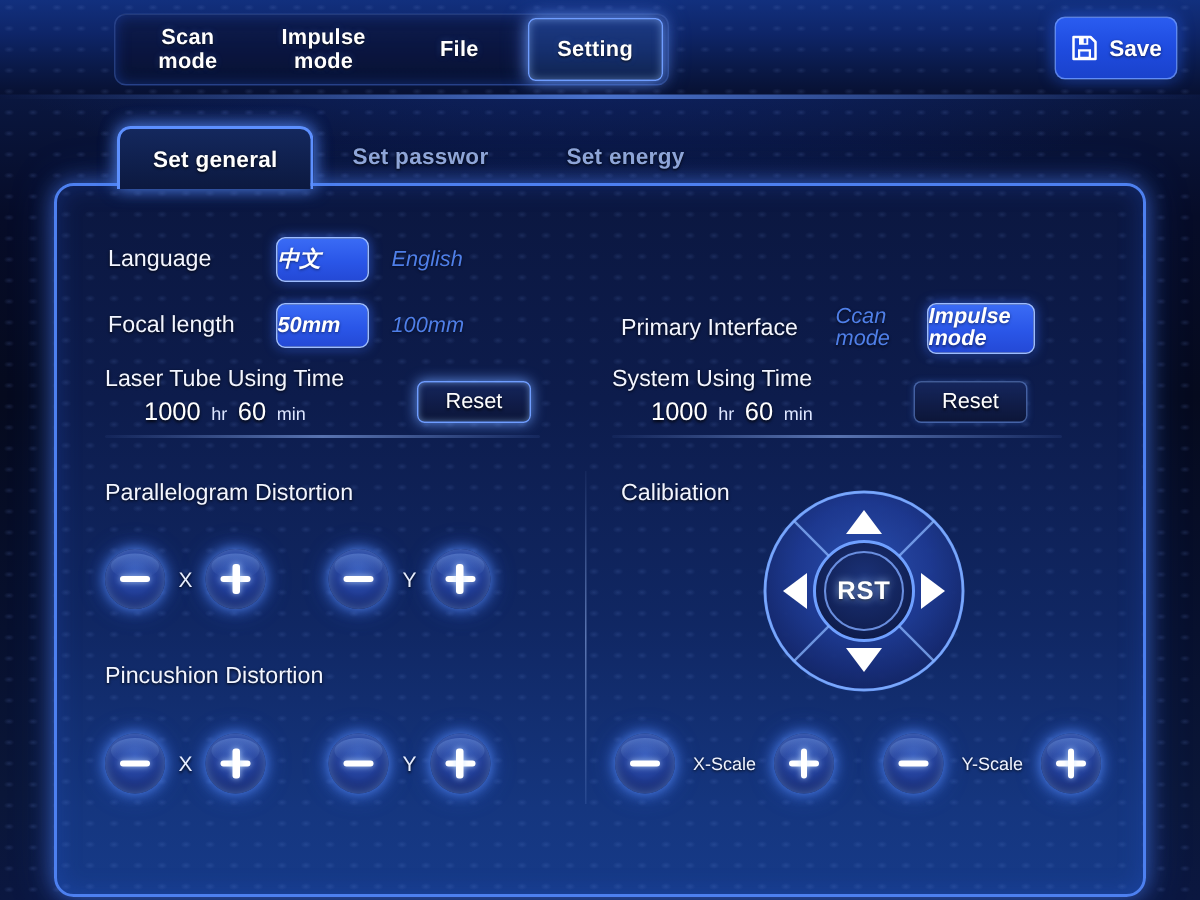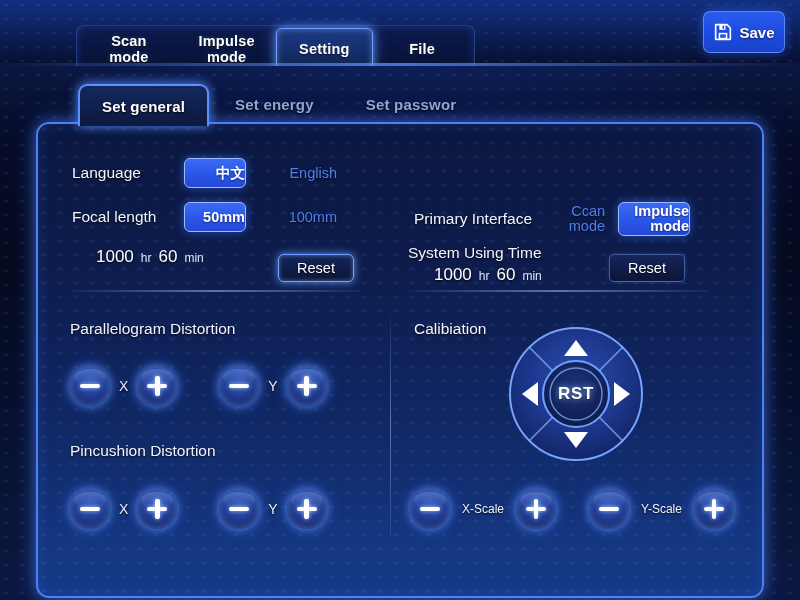--- a/index.html
+++ b/index.html
@@ -48,29 +48,28 @@
   }
   .header-dots {
     position: absolute; inset: 0;
     background-image: radial-gradient(ellipse 5px 3px at 6px 5px, rgba(150,180,255,0.12) 0%, rgba(150,180,255,0) 70%);
     background-size: 16px 14px;
   }
 
   .navbar {
     position: absolute;
     left: 76px; top: 9px;
-    width: 399px; height: 48px;
+    width: 370px; height: 48px;
     border-radius: 8px;
     background: linear-gradient(180deg, #0d1c4e 0%, #0a1540 50%, #081232 100%);
     border: 1px solid rgba(70,110,210,0.45);
     display: flex;
     align-items: center;
     padding: 3px;
     box-shadow: 0 0 9px rgba(30,70,180,0.5) inset;
-    margin-top: 16px;
   }
   .nav-btn {
     flex: 1;
     height: 42px;
     display: flex;
     flex-direction: column;
     align-items: center;
     justify-content: center;
     border-radius: 5px;
     color: #ffffff;
@@ -172,28 +171,29 @@
   .row { display: flex; align-items: center; }
   .lbl {
     color: #f2f5ff;
     font-size: 15.5px;
     text-shadow: 0 1px 2px rgba(0,0,0,0.85);
     white-space: nowrap;
   }
 
   .pill {
     display: inline-flex;
-    align-items: flex-end;
+    align-items: flex-start;
     justify-content: center;
     flex-direction: column;
     border-radius: 6px;
     font-size: 14.5px;
     cursor: pointer;
     line-height: 15px;
     white-space: nowrap;
+    font-style: italic;
   }
   .pill.on {
     background: linear-gradient(180deg, #3a6bf5 0%, #2a56e8 55%, #2449d6 100%);
     border: 1px solid #9dbcff;
     color: #ffffff;
     font-weight: bold;
     box-shadow: 0 0 8px rgba(60,110,250,0.7), 0 1px 2px rgba(0,0,0,0.45);
     text-shadow: 0 1px 2px rgba(0,0,0,0.5);
   }
   .pill.off {
@@ -322,25 +322,25 @@
 
     <div class="navbar">
       <div class="nav-btn">
         <span>Scan</span>
         <span>mode</span>
       </div>
       <div class="nav-btn">
         <span>Impulse</span>
         <span>mode</span>
       </div>
+      <div class="nav-btn">
+        <span>File</span>
+      </div>
       <div class="nav-btn active">
         <span>Setting</span>
-      </div>
-      <div class="nav-btn">
-        <span>File</span>
       </div>
     </div>
 
     <div class="save-btn">
       <span>
         <svg class="floppy" viewBox="0 0 24 24" fill="none">
           <path d="M3.2 3.2h13.6L20.8 7.2v13.6H3.2V3.2z" stroke="#fff" stroke-width="2" fill="none" stroke-linejoin="round"></path>
           <rect x="7.6" y="3.2" width="7.4" height="6.2" fill="#fff"></rect>
           <rect x="11.4" y="4.4" width="2.1" height="3.8" fill="#2a56e8"></rect>
           <rect x="6.8" y="13" width="10.4" height="7.8" fill="#fff"></rect>
@@ -349,24 +349,24 @@
       </span>
       <span class="label">Save</span>
     </div>
   </div>
 
   <div class="tabstrip">
     <div class="tab active">
       <span>Set general</span>
     </div>
     <div class="tab">
-      <span>Set energy</span>
+      <span>Set passwor</span>
     </div>
     <div class="tab">
-      <span>Set passwor</span>
+      <span>Set energy</span>
     </div>
   </div>
 
   <div class="panel">
     <div class="panel-dots"></div>
     <div class="panel-inner">
 
       <div class="row" style="position:absolute; left:34px; top:34px;">
         <span class="lbl" style="width:120px;">Language</span>
         <span class="pill on" style="width:62px; height:30px; margin-left:-8px;">
@@ -393,20 +393,21 @@
           <span>Ccan</span>
           <span>mode</span>
         </span>
         <span class="pill on" style="width:72px; height:34px; margin-left:12px;">
           <span>Impulse</span>
           <span>mode</span>
         </span>
       </div>
 
       <div style="position:absolute; left:32px; top:120px; width:290px;">
+        <div class="lbl">Laser Tube Using Time</div>
         <div style="display:flex; align-items:baseline; gap:7px; margin-top:3px; padding-left:26px;">
           <span style="color:#fff;font-size:17px;text-shadow:0 1px 2px rgba(0,0,0,0.85);">1000</span>
           <span style="color:#dce5ff;font-size:12px;">hr</span>
           <span style="color:#fff;font-size:17px;text-shadow:0 1px 2px rgba(0,0,0,0.85);">60</span>
           <span style="color:#dce5ff;font-size:12px;">min</span>
         </div>
       </div>
       <div class="btn-reset glow" style="position:absolute; left:240px; top:130px;">
         <span>Reset</span>
       </div>

